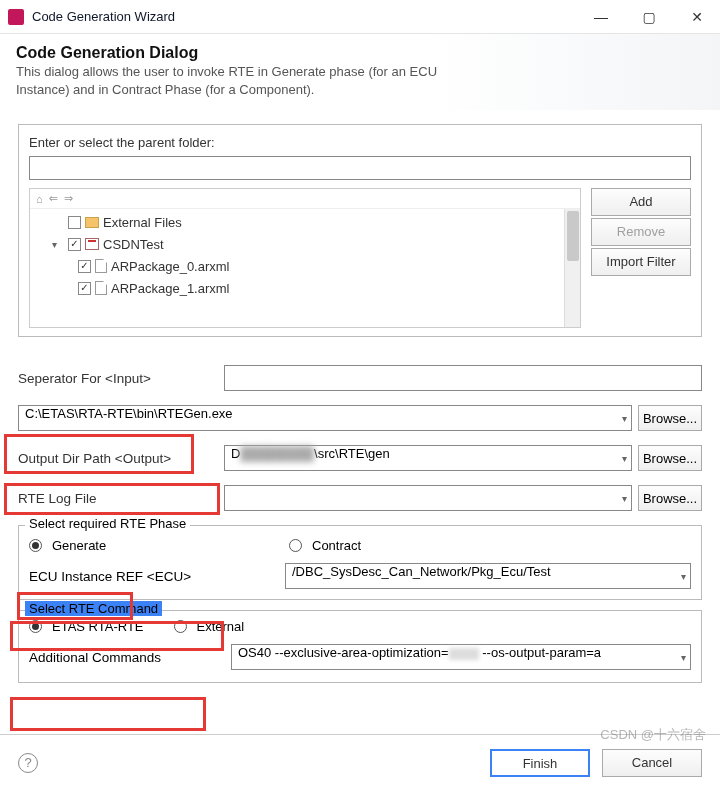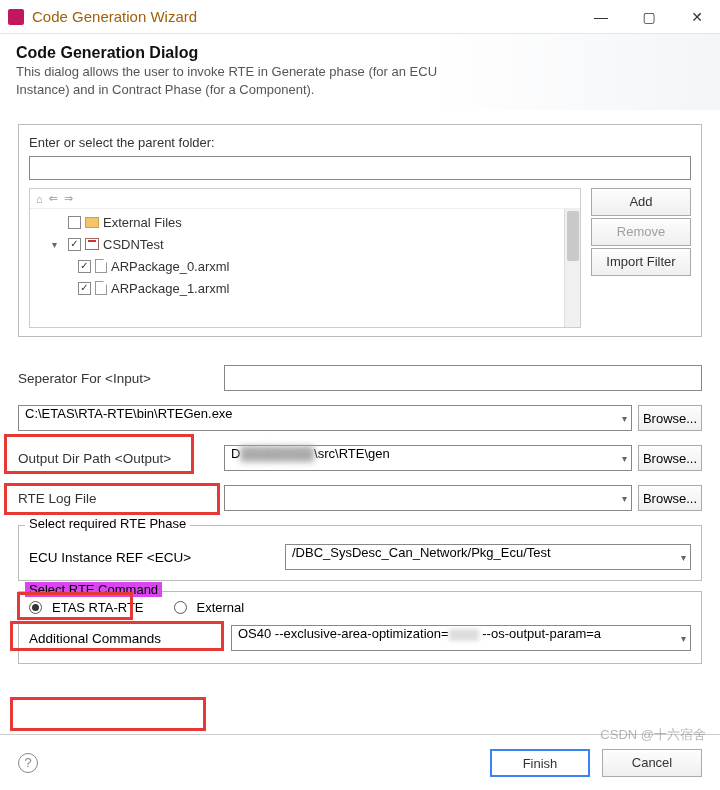--- a/index.html
+++ b/index.html
@@ -1,19 +1,19 @@
 <!DOCTYPE html>
 <html><head>
   <meta charset="utf-8">
   <style>
     * { box-sizing: border-box; margin: 0; padding: 0; font-family: "Segoe UI", Tahoma, sans-serif; }
     body { width: 720px; height: 790px; background: #fff; position: relative; overflow: hidden; }
     .titlebar { height: 34px; display: flex; align-items: center; padding: 0 8px; border-bottom: 1px solid #e5e5e5; }
     .titlebar .app-icon { width: 16px; height: 16px; background: #c2185b; border-radius: 2px; margin-right: 8px; display: inline-block; }
-    .titlebar .title { font-size: 15px; color: #a16207; flex: 1; }
+    .titlebar .title { font-size: 13px; color: #0f172a; flex: 1; }
     .win-controls { display: flex; gap: 18px; align-items: center; }
     .win-controls span { font-size: 14px; color: #333; width: 30px; text-align: center; cursor: default; }
     .banner { padding: 10px 16px 12px; background: linear-gradient(to right, #fff 60%, #f3f5f7); }
     .banner h1 { font-size: 16px; font-weight: 700; color: #111; margin-bottom: 1px; }
     .banner p { font-size: 13px; color: #555; max-width: 460px; line-height: 1.35; }
     .content { padding: 14px 18px 4px; }
     .group-box { border: 1px solid #bbb; padding: 10px 10px 8px; margin-bottom: 28px; position: relative; }
     .label { font-size: 13px; color: #333; display: block; margin-bottom: 6px; }
     .full-input { width: 100%; height: 24px; border: 1px solid #888; font-size: 13px; padding: 0 4px; background: #fff; }
     .tree-row { display: flex; gap: 10px; margin-top: 8px; }
@@ -45,21 +45,21 @@
     .browse { width: 64px; height: 26px; border: 1px solid #aaa; background: linear-gradient(#fdfdfd,#efefef); font-size: 13px; text-align: center; }
     .fieldset { border: 1px solid #bbb; margin-top: 8px; padding: 8px 10px 10px; position: relative; }
     .fieldset .legend { position: absolute; top: -10px; left: 6px; background: #fff; padding: 0 4px; font-size: 13px; }
     .radio-row { display: flex; align-items: center; gap: 6px; font-size: 13px; }
     .radio { width: 13px; height: 13px; border: 1px solid #555; border-radius: 50%; display:inline-flex; align-items:center; justify-content:center; margin-right:4px; }
     .radio.sel::after { content:""; width:7px; height:7px; background:#333; border-radius:50%; }
     .phase-inner { display: flex; align-items: center; gap: 10px; margin-top: 4px; }
     .ecu-row { display: flex; align-items: center; gap: 6px; margin-top: 10px; }
     .ecu-row .lbl { font-size: 13.5px; white-space: nowrap; }
     .cmd-fieldset { border: 1px solid #bbb; margin-top: 10px; padding: 8px 10px 12px; position: relative; }
-    .cmd-fieldset .legend { position: absolute; top: -10px; left: 6px; background: #d946ef; padding: 0 4px; font-size: 13px; }
+    .cmd-fieldset .legend { position: absolute; top: -10px; left: 6px; background: #3b82f6; padding: 0 4px; font-size: 13px; }
     .footer { position: absolute; left: 0; right: 0; bottom: 0; height: 56px; border-top: 1px solid #ccc; display: flex; align-items: center; padding: 0 18px; gap: 12px; background:#fff; }
     .help-icon { width: 20px; height: 20px; border: 1.5px solid #888; border-radius: 50%; color: #888; font-size: 13px; text-align: center; line-height: 18px; }
     .footer .spacer { flex: 1; }
     .footer .btn { width: 100px; }
     .redbox { border: 3px solid #e53935; position: absolute; pointer-events: none; }
     .watermark { position: absolute; right: 14px; bottom: 46px; font-size: 13px; color: rgba(120,120,120,.55); }
     .blur { filter: blur(3px); color: #aaa; }
     .obscured { display:inline-block; width:30px; height:12px; background:#ddd; filter:blur(2px); vertical-align:middle; }
   </style>
 </head>
@@ -160,20 +160,30 @@
       <div class="combo">
         <span></span>
         <span class="arrow">▾</span>
       </div>
     </div>
     <button class="browse">Browse...</button>
   </div>
 
   <div class="fieldset">
     <span class="legend">Select required RTE Phase</span>
+    <div class="phase-inner">
+      <div class="radio-row" style="width:250px;">
+        <span class="radio sel"></span>
+        <span>Generate</span>
+      </div>
+      <div class="radio-row">
+        <span class="radio"></span>
+        <span>Contract</span>
+      </div>
+    </div>
     <div class="ecu-row">
       <span class="lbl" style="width:250px">ECU Instance REF &lt;ECU&gt;</span>
       <div style="flex:1">
         <div class="combo">
           <span>/DBC_SysDesc_Can_Network/Pkg_Ecu/Test</span>
           <span class="arrow">▾</span>
         </div>
       </div>
     </div>
   </div>

